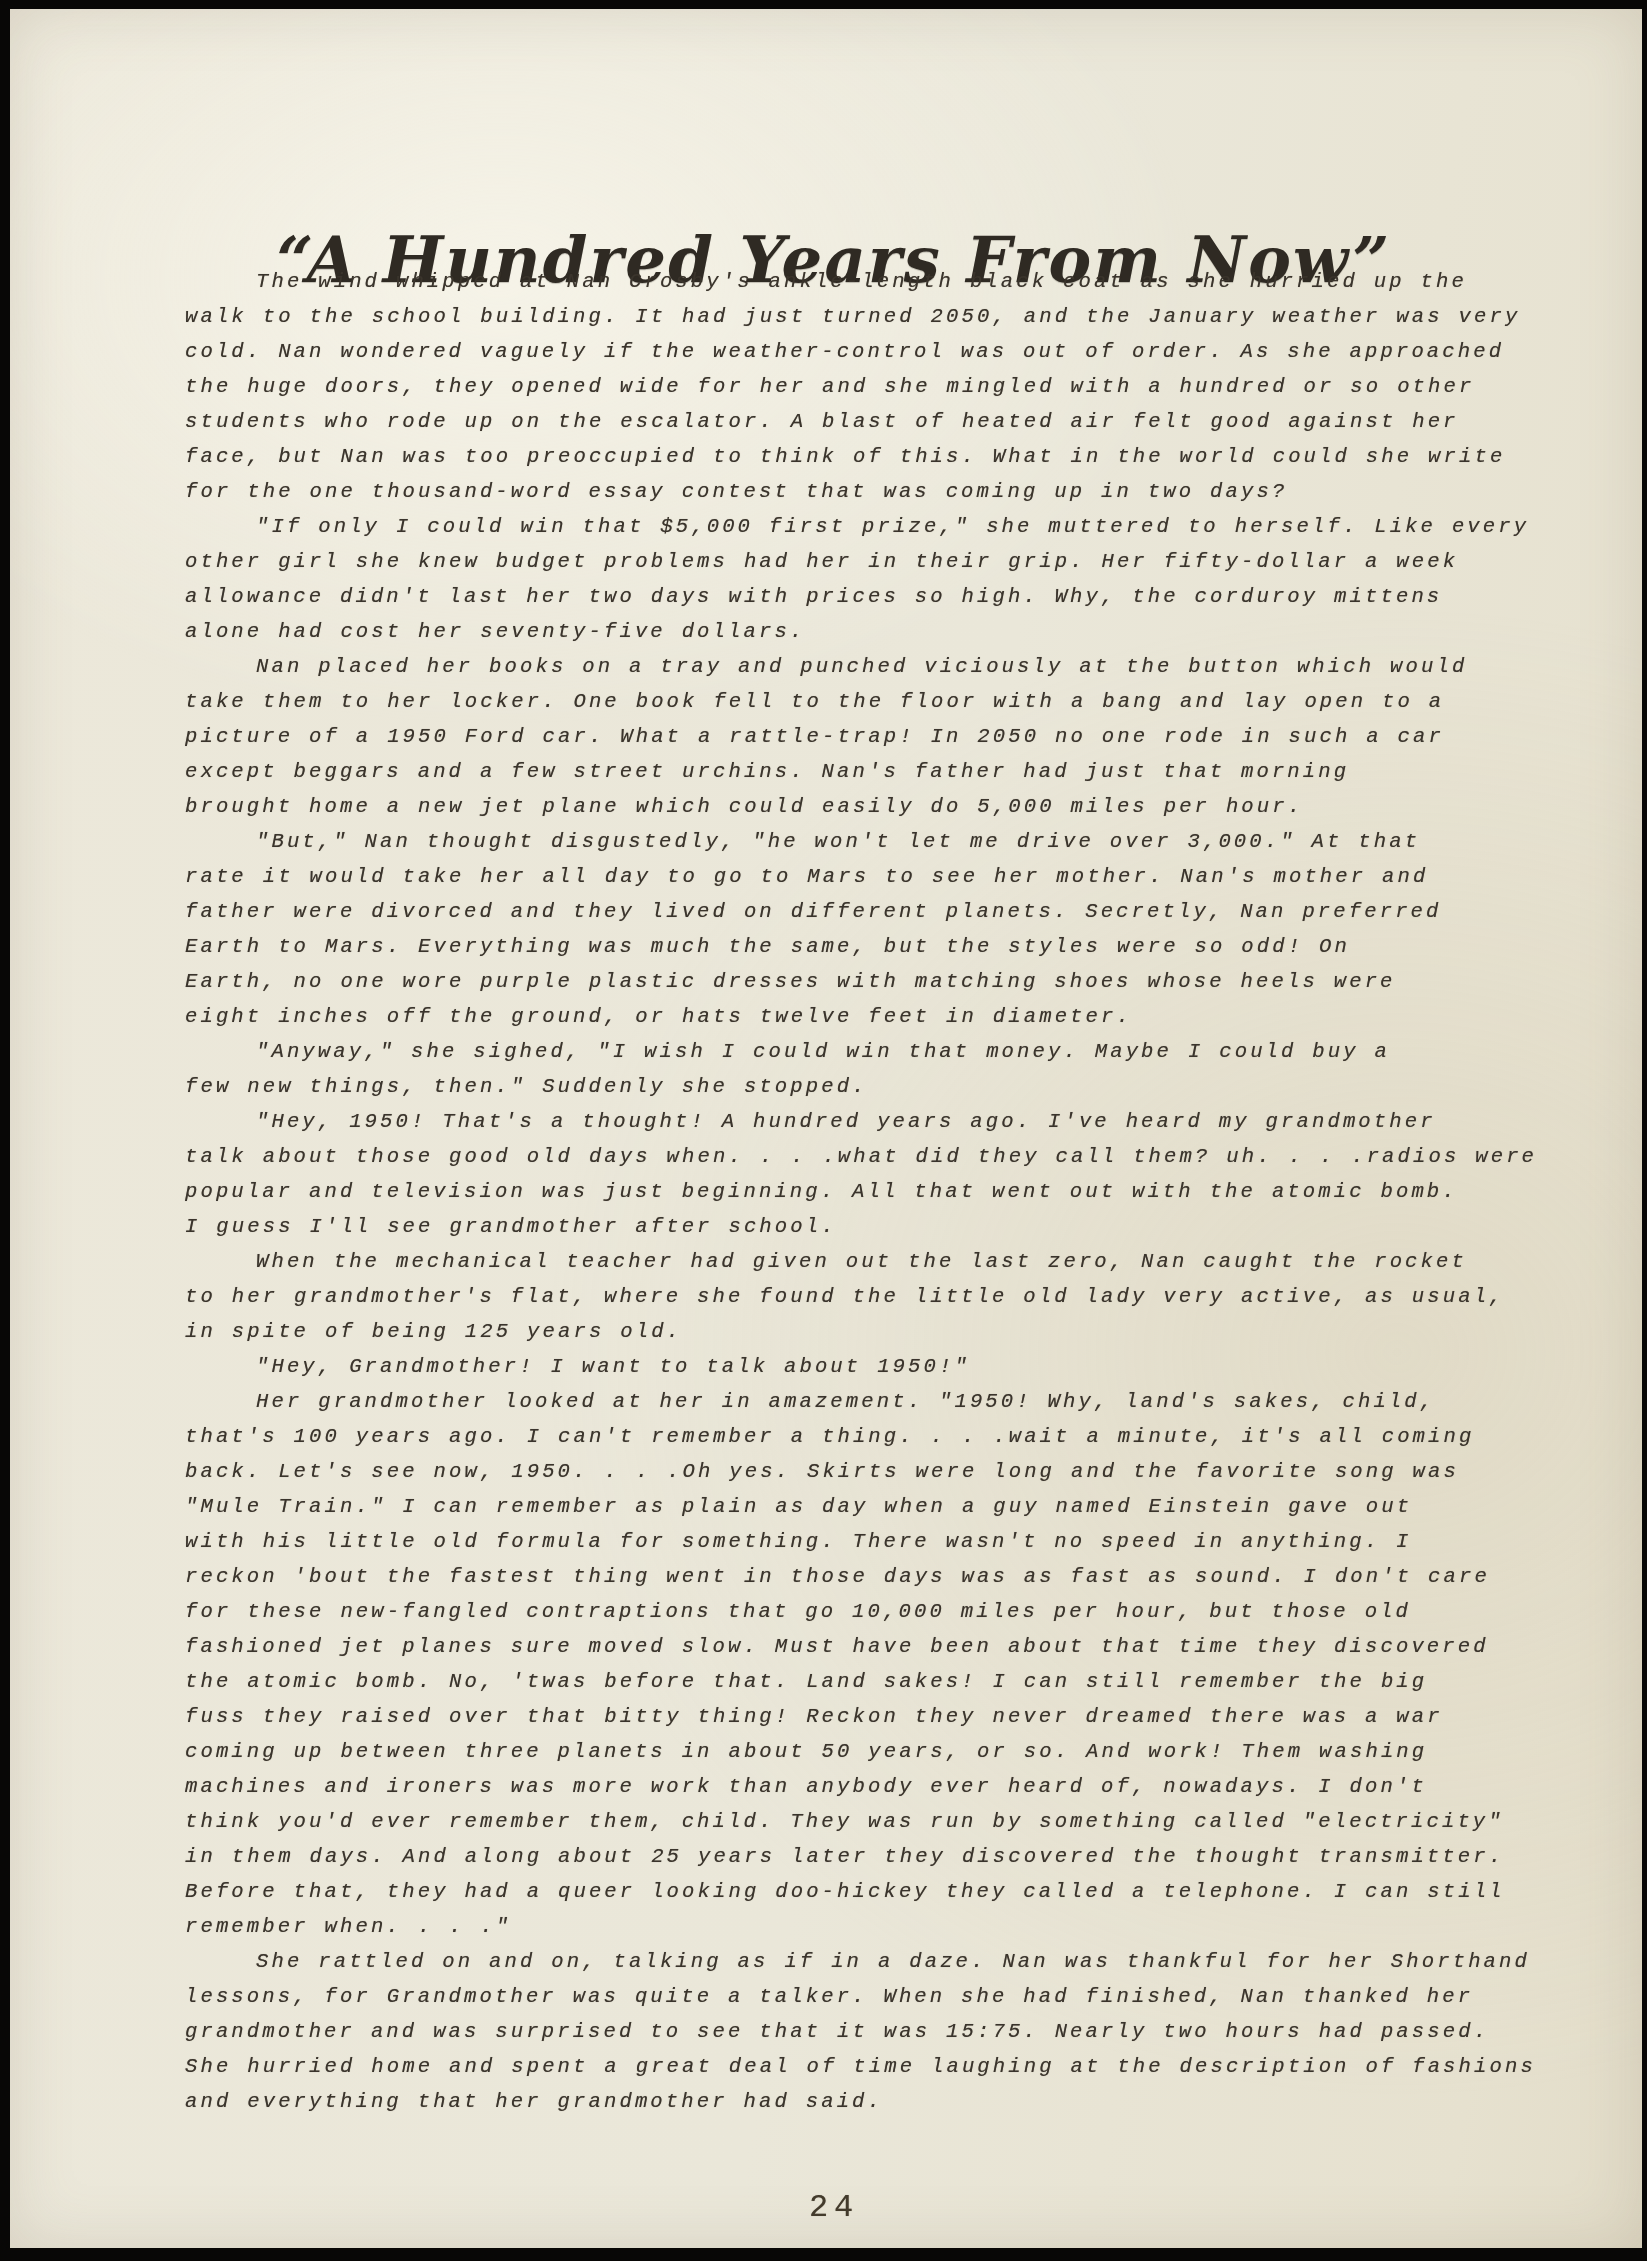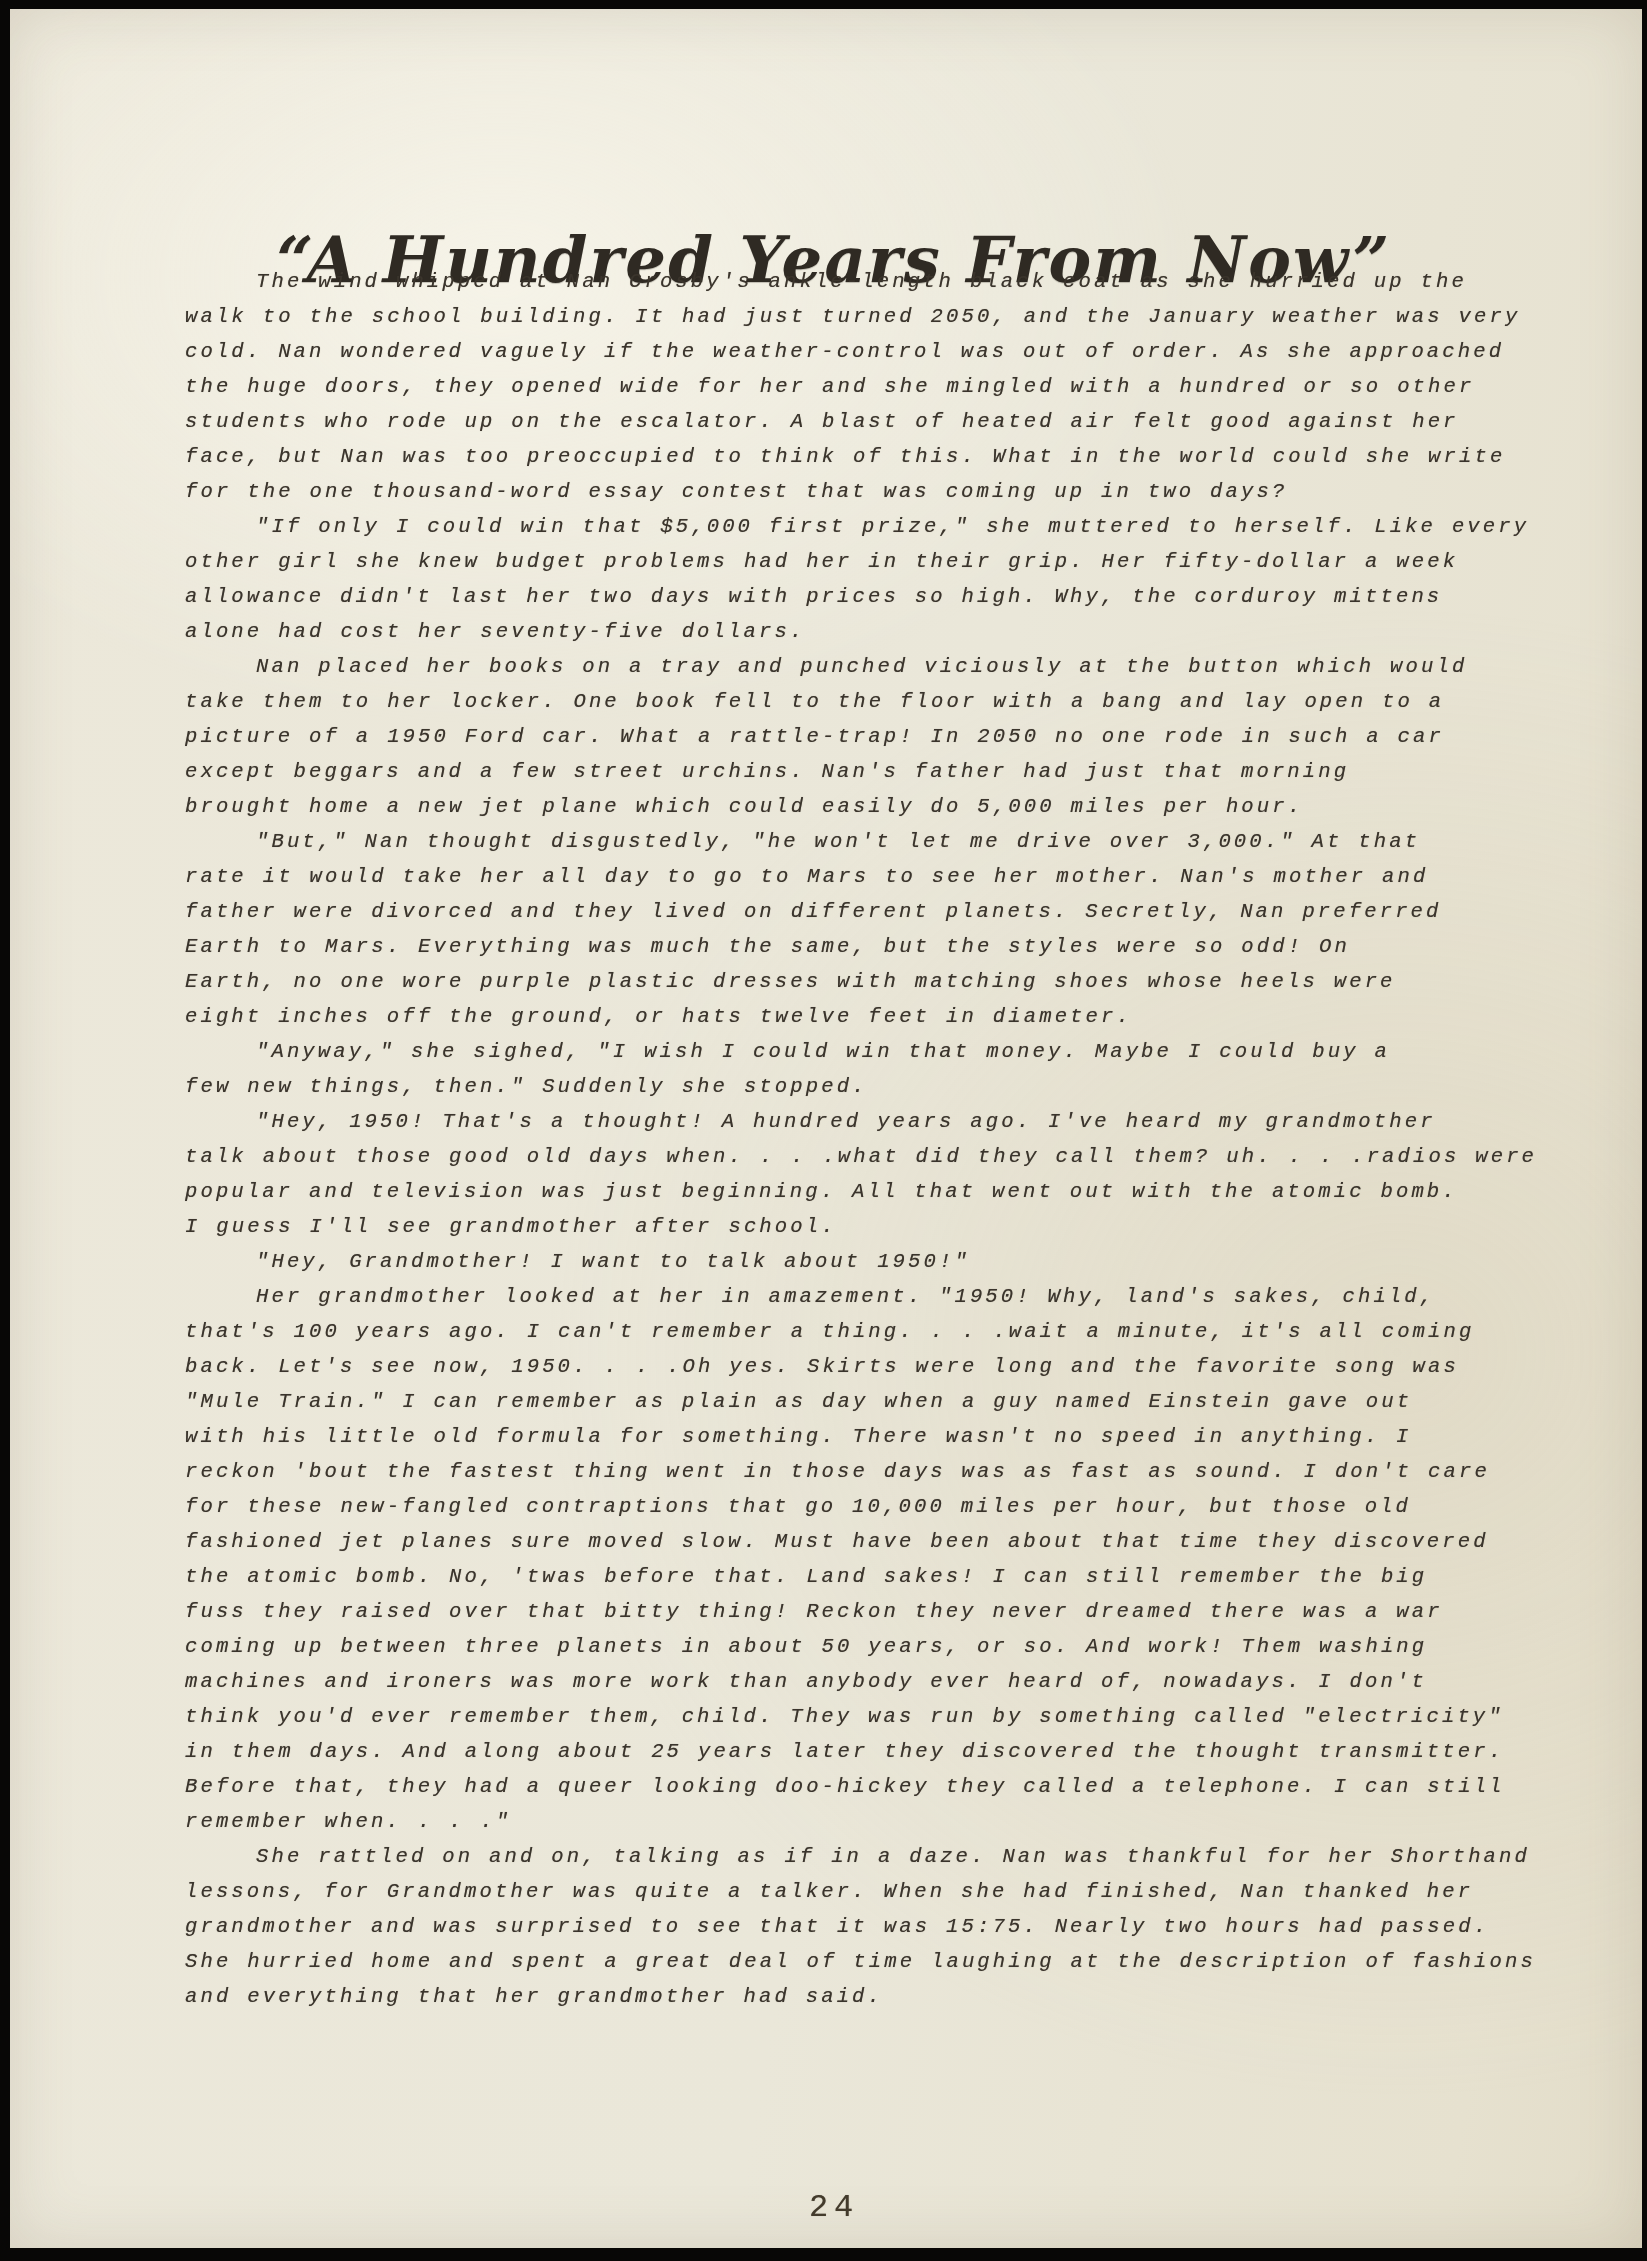--- a/index.html
+++ b/index.html
@@ -86,20 +86,23 @@
 father were divorced and they lived on different planets. Secretly, Nan preferred
 Earth to Mars. Everything was much the same, but the styles were so odd! On
 Earth, no one wore purple plastic dresses with matching shoes whose heels were
 eight inches off the ground, or hats twelve feet in diameter.</p>
   <p>"Anyway," she sighed, "I wish I could win that money. Maybe I could buy a
 few new things, then." Suddenly she stopped.</p>
   <p>"Hey, 1950! That's a thought! A hundred years ago. I've heard my grandmother
 talk about those good old days when. . . .what did they call them? uh. . . .radios were
 popular and television was just beginning. All that went out with the atomic bomb.
 I guess I'll see grandmother after school.</p>
+  <p>When the mechanical teacher had given out the last zero, Nan caught the rocket
+to her grandmother's flat, where she found the little old lady very active, as usual,
+in spite of being 125 years old.</p>
   <p>"Hey, Grandmother! I want to talk about 1950!"</p>
   <p>Her grandmother looked at her in amazement. "1950! Why, land's sakes, child,
 that's 100 years ago. I can't remember a thing. . . .wait a minute, it's all coming
 back. Let's see now, 1950. . . .Oh yes. Skirts were long and the favorite song was
 "Mule Train." I can remember as plain as day when a guy named Einstein gave out
 with his little old formula for something. There wasn't no speed in anything. I
 reckon 'bout the fastest thing went in those days was as fast as sound. I don't care
 for these new-fangled contraptions that go 10,000 miles per hour, but those old
 fashioned jet planes sure moved slow. Must have been about that time they discovered
 the atomic bomb. No, 'twas before that. Land sakes! I can still remember the big

